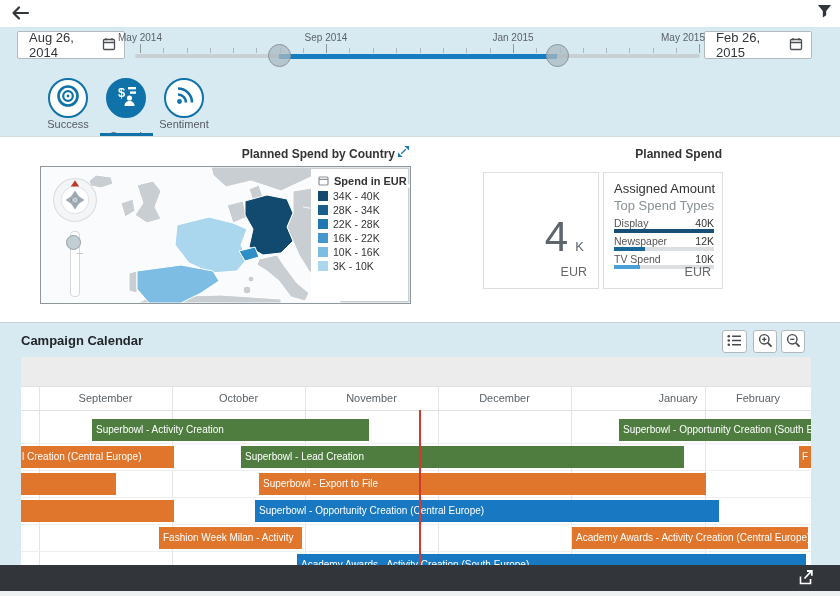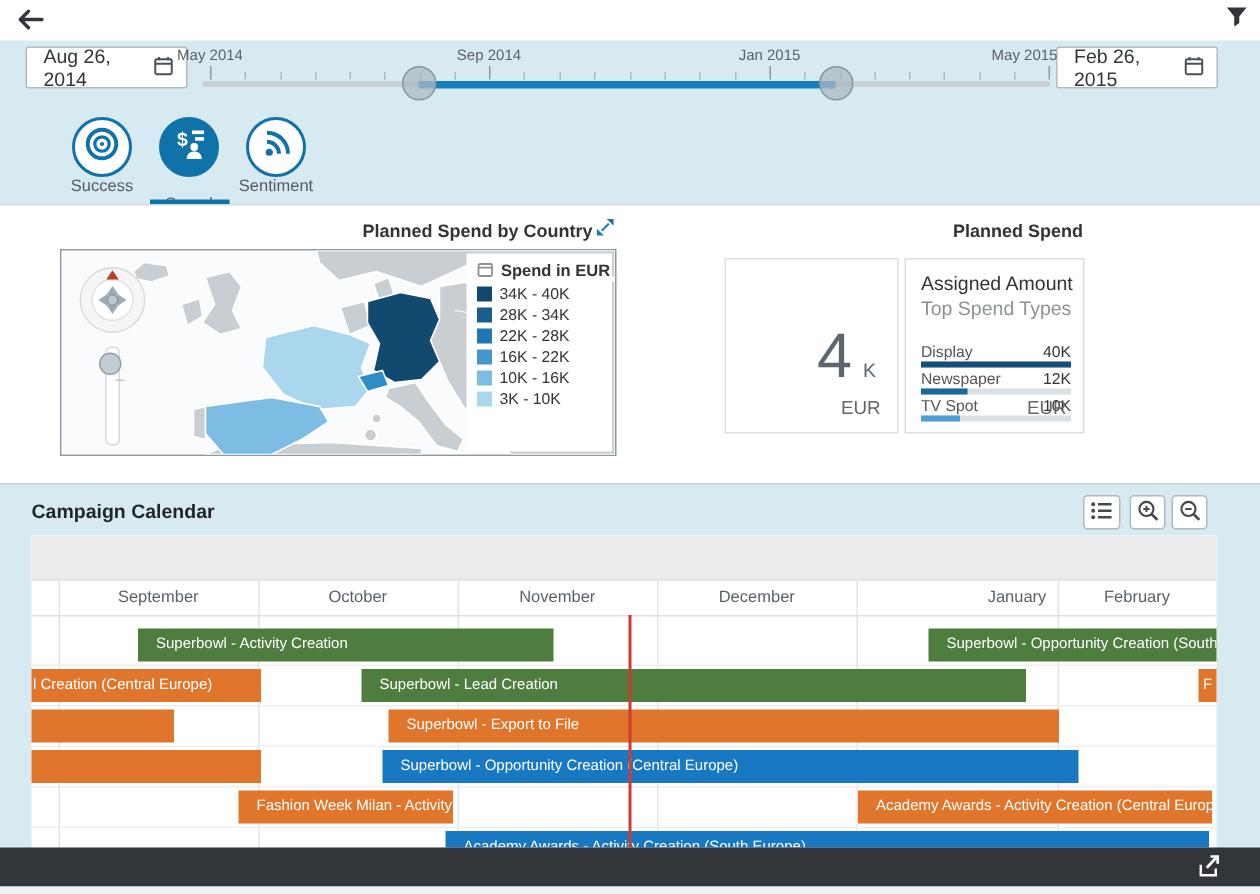--- a/index.html
+++ b/index.html
@@ -51,21 +51,21 @@
   .cal-title{left:21px;top:333px;font-size:13px;font-weight:bold;color:#22262a;}
   .cal-btn{position:absolute;width:25px;height:23px;background:#fff;border:1px solid #b2b9bd;
            border-radius:3px;display:flex;align-items:center;justify-content:center;cursor:pointer;}
   .gantt{left:21px;top:357px;width:790px;height:208px;background:#fff;overflow:hidden;}
   .gband{position:absolute;left:0;top:0;width:790px;height:29px;background:#ececec;border-bottom:1px solid #e0e0e0;}
   .month-lbl{position:absolute;top:29px;height:24px;line-height:24px;text-align:center;
              font-size:11px;color:#5a6268;}
   .vline{position:absolute;top:29px;bottom:0;width:1px;background:#e2e4e6;}
   .hline{position:absolute;left:0;width:790px;height:1px;background:#efefef;}
   .gbar{position:absolute;height:22px;box-sizing:border-box;color:#fff;font-size:10px;
-        line-height:22px;white-space:nowrap;overflow:hidden;padding:0 12px;cursor:pointer;}
+        line-height:22px;white-space:nowrap;overflow:hidden;padding:0 4px;cursor:pointer;}
   .today{position:absolute;width:2px;background:#cf3b31;}
   
   .footer{left:0;top:565px;width:840px;height:26px;background:#32363a;}
   .strip{left:0;top:591px;width:840px;height:5px;background:#eef1f1;}
 </style>
 </head>
 <body>
 
 <div class="stage">
 
@@ -271,35 +271,35 @@
 
   <div class="tile" style="left:483px;top:172px;width:116px;height:117px;">
     <div class="bignum">4</div>
     <div class="bignum-unit">K</div>
     <div class="cur">EUR</div>
   </div>
 
   <div class="tile" style="left:603px;top:172px;width:120px;height:117px;">
     <div class="tile-h">Assigned Amount</div>
     <div class="tile-sub">Top Spend Types</div>
-    <div id="spend-types" class="abs" style="left:10px;top:44px;width:100px;margin-top:12px;">
+    <div id="spend-types" class="abs" style="left:10px;top:44px;width:100px;">
         <div class="stype-row">
           <div class="stype-lbl">Display</div>
           <div class="stype-val">40K</div>
           <div class="stype-track"></div>
           <div class="stype-fill" style="width:100%;background:#164f77;"></div>
         </div>
         <div class="stype-row">
           <div class="stype-lbl">Newspaper</div>
           <div class="stype-val">12K</div>
           <div class="stype-track"></div>
           <div class="stype-fill" style="width:31%;background:#19689a;"></div>
         </div>
         <div class="stype-row">
-          <div class="stype-lbl">TV Spot</div>
+          <div class="stype-lbl">TV Spend</div>
           <div class="stype-val">10K</div>
           <div class="stype-track"></div>
           <div class="stype-fill" style="width:26%;background:#4a9fd4;"></div>
         </div>
       </div>
     <div class="cur">EUR</div>
   </div>
 
   <div class="abs cal-title">Campaign Calendar</div>
   <button class="cal-btn" style="left:722px;top:330px;">

